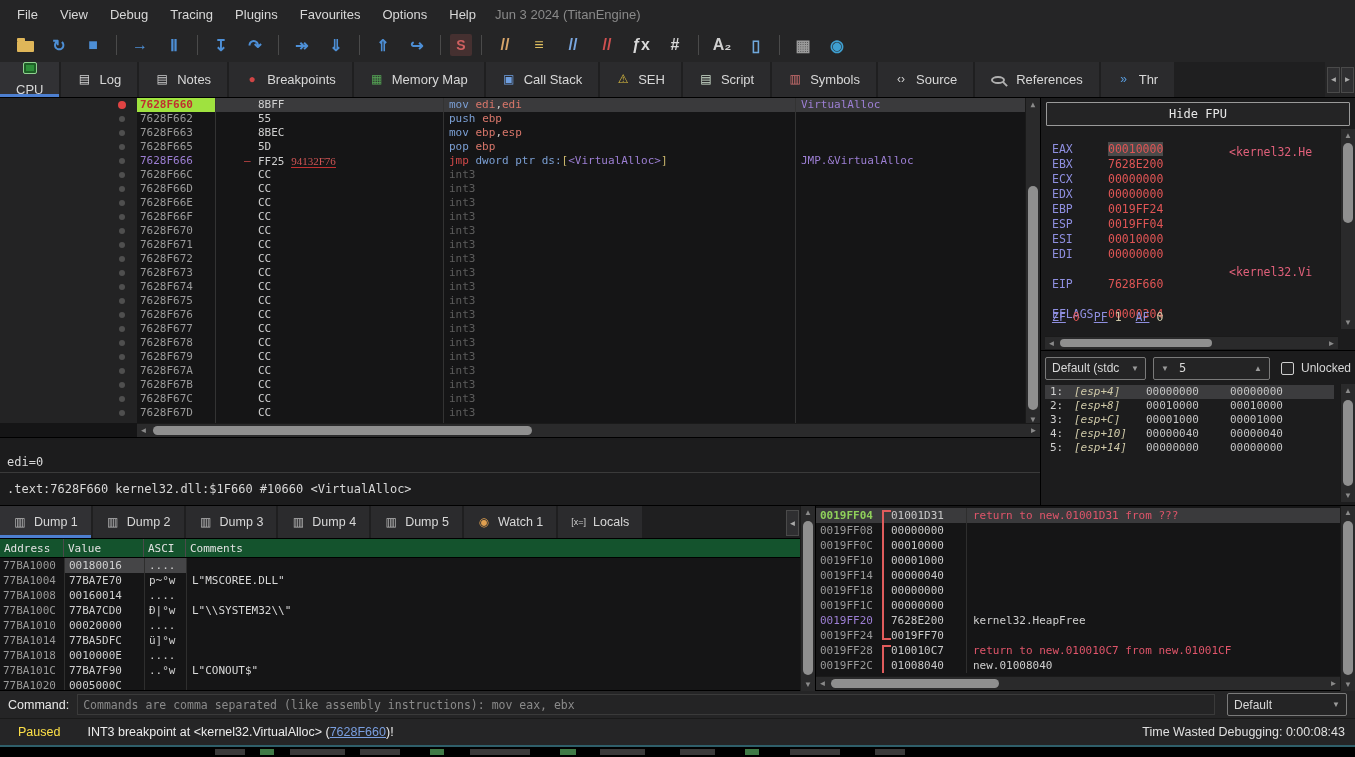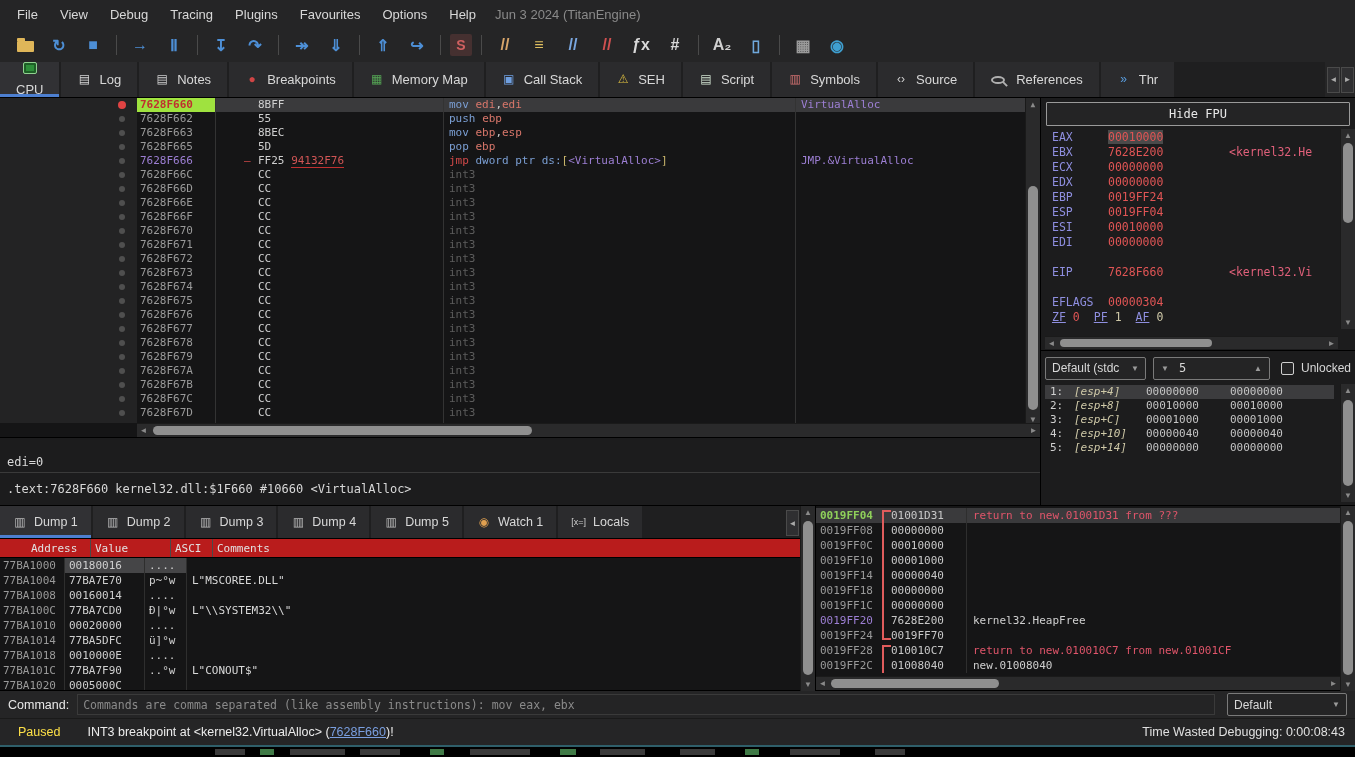--- a/index.html
+++ b/index.html
@@ -33,21 +33,21 @@
   .rows{height:328px;position:relative;font-family:"DejaVu Sans Mono",monospace;font-size:11px;overflow:hidden;}
   .drow{display:flex;height:14px;line-height:14px;white-space:pre;}
   .g{width:137px;position:relative;background:#232324;flex:none;}
   .dot{width:6px;height:6px;border-radius:50%;background:#4f4f4f;position:absolute;right:12px;top:4px;}
   .dot.red{width:8px;height:8px;background:#e04343;top:3px;right:11px;}
   .addr{width:78px;flex:none;color:#9a9a9a;padding-left:3px;}
   .a-eip{background:#9fe23f;color:#c03030;font-weight:bold;}
   .a-purple{color:#9d7fd4;}
   .bytes{width:228px;flex:none;border-left:1px solid #333;padding-left:42px;color:#cfcfcf;position:relative;}
   .jm{position:absolute;left:28px;color:#d04848;}
-  .b2{color:#d05555;border-bottom:1px solid #c03030;}
+  .b2{color:#d05555;border-bottom:1px solid #c03030;font-family:Liberation Serif, serif;}
   .instr{width:352px;flex:none;border-left:1px solid #333;padding-left:5px;}
   .cmt{flex:1;border-left:1px solid #333;padding-left:5px;overflow:hidden;}
   .drow.sel .addr,.drow.sel .bytes,.drow.sel .instr,.drow.sel .cmt{background:#3a3a3c;}
   .drow.sel .a-eip{background:#9fe23f;}
   .mn{color:#7b9fd4;} .reg{color:#d8766a;} .pun{color:#cfcfcf;} .jmp{color:#d04848;}
   .br{color:#cdb96e;} .lbl{color:#9d7fd4;} .int3{color:#5c5c5c;}
   .eip-box{position:absolute;left:3px;top:1px;border:1px solid #8a8a8a;background:#2e2e2e;color:#b9cfa0;padding:0 4px;height:13px;line-height:12px;font-size:11px;}
   .eip-line{position:absolute;left:39px;top:7px;width:74px;height:1px;background:#b8b8b8;}
   .eip-line::after{content:"";position:absolute;right:-1px;top:-3px;border-left:6px solid #b8b8b8;border-top:3.5px solid transparent;border-bottom:3.5px solid transparent;}
   
@@ -64,21 +64,21 @@
   
   .info{flex:1;background:#1c1c1d;border-top:1px solid #000;font-family:"DejaVu Sans Mono",monospace;font-size:12px;}
   .info-top{height:32px;padding:17px 7px;border-bottom:1px solid #3a3a3a;color:#d8d8d8;}
   .info-bottom{padding:9px 7px;color:#d8d8d8;}
   
   .rightpane{flex:1;display:flex;flex-direction:column;border-left:1px solid #000;background:#1c1c1d;}
   .regs{height:252px;position:relative;padding-top:3px;}
   .hidefpu{margin:1px 5px 4px 5px;height:24px;border:1px solid #9a9a9a;border-radius:1px;background:#242425;color:#e8e8e8;
            font-family:"DejaVu Sans Mono",monospace;font-size:12px;display:flex;align-items:center;justify-content:center;}
   .regrow{height:15px;line-height:15px;font-family:"DejaVu Sans Mono",monospace;font-size:11.5px;padding-left:11px;position:relative;white-space:pre;}
-  .rname{color:#8f8fe0;display:inline-block;width:56px;}
+  .rname{color:#8f8fe0;display:inline-block;width:56px;margin-top:12px;}
   .rval{color:#e05555;}
   .rval.selbg{background:#4a4a4a;}
   .rextra{position:absolute;left:188px;color:#e0607a;white-space:nowrap;}
   .regspacer{height:15px;}
   .fname{color:#8f8fe0;text-decoration:underline;} .fv-red{color:#e05555;margin:0 14px 0 7px;} .fv-lt{color:#cfc9a8;margin:0 14px 0 7px;}
   .regs-hscroll{position:absolute;left:4px;right:17px;bottom:1px;height:13px;}
   
   .args{flex:1;border-top:1px solid #000;position:relative;padding:5px 4px 0 4px;background:#1c1c1d;}
   .args-controls{display:flex;align-items:center;gap:7px;height:24px;margin-bottom:5px;}
   .dd{border:1px solid #7a7a7a;border-radius:2px;background:#242425;display:flex;align-items:center;height:23px;padding:0 6px;font-size:12px;gap:6px;}
@@ -93,21 +93,21 @@
   .argrow.sel{background:#3c3c3e;}
   .ai{width:24px;color:#d0d0d0;} .ae{width:72px;color:#cfc9a8;font-style:italic;} .av{width:84px;color:#c4c4c4;}
   
   .bottom{display:flex;height:185px;border-top:1px solid #000;}
   .dumpsec{width:815px;display:flex;flex-direction:column;background:#1c1c1d;position:relative;}
   .dumptabs{height:33px;display:flex;background:#1f1f20;border-bottom:1px solid #000;position:relative;}
   .dtab{display:flex;align-items:center;gap:7px;padding:0 13px;font-size:12.5px;background:#2b2b2d;margin-right:2px;white-space:nowrap;}
   .dtab.active{background:#313134;box-shadow:inset 0 -3px 0 #4d7fd0;}
   .dtab-arrows{position:absolute;right:2px;top:4px;display:flex;}
   .dumptable{flex:1;font-family:"DejaVu Sans Mono",monospace;font-size:11px;background:#151516;overflow:hidden;position:relative;margin-right:15px;}
-  .dhead{display:flex;height:19px;line-height:19px;background:#b91c1c;color:#e2e2e2;border-bottom:1px solid #000;padding-left:27px;}
+  .dhead{display:flex;height:19px;line-height:19px;background:#14532d;color:#e2e2e2;border-bottom:1px solid #000;}
   .dhead span{padding-left:4px;border-right:1px solid #4a4a4a;}
   .dc-a{width:64px;flex:none;} .dc-v{width:80px;flex:none;} .dc-s{width:42px;flex:none;} .dc-c{flex:1;border-right:none!important;}
   .dumprow{display:flex;height:15px;line-height:15px;white-space:pre;}
   .dumprow .dc-a{color:#9a9a9a;padding-left:3px;}
   .dumprow .dc-v{color:#cfcfcf;padding-left:4px;border-left:1px solid #2e2e2e;}
   .dumprow .dc-s{color:#cfcfcf;padding-left:4px;border-left:1px solid #2e2e2e;}
   .dumprow .dc-c{color:#d8d8d8;padding-left:5px;border-left:1px solid #2e2e2e;}
   .dumprow.sel .dc-v,.dumprow.sel .dc-s{background:#454547;}
   .dump-vscroll{right:0;top:0;height:185px;}
   

